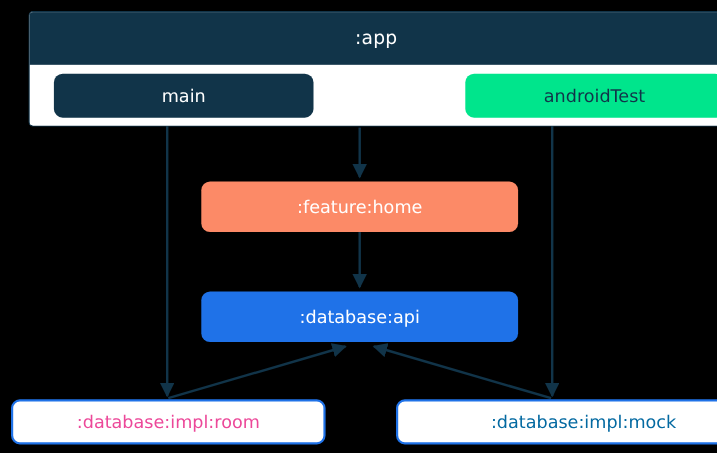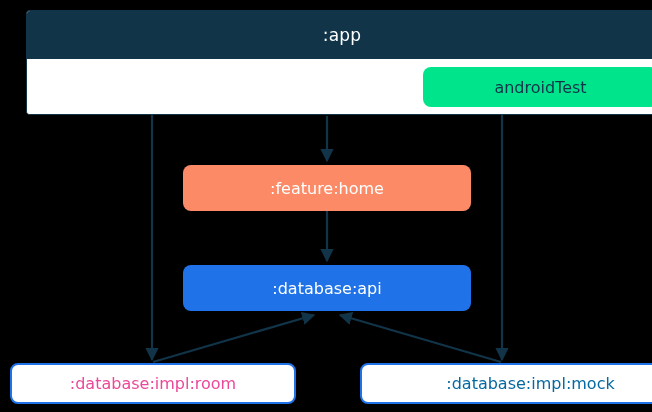--- a/index.html
+++ b/index.html
@@ -147,20 +147,23 @@
     <line x1="327" y1="211" x2="327" y2="261" stroke="#113449" stroke-width="2.2" marker-end="url(#arrowhead)"></line>
 
     <line x1="153" y1="362" x2="314" y2="315" stroke="#113449" stroke-width="2.2" marker-end="url(#arrowhead)"></line>
 
     <line x1="501" y1="362" x2="340" y2="315" stroke="#113449" stroke-width="2.2" marker-end="url(#arrowhead)"></line>
   </svg>
 
   <div class="subgraph">
     <div class="subgraph-header">:app</div>
     <div class="subgraph-body">
+      <div class="node node-main">
+        <span>main</span>
+      </div>
       <div class="node node-androidtest">
         <span>androidTest</span>
       </div>
     </div>
   </div>
 
   <div class="node node-database-api">
     <span>:database:api</span>
   </div>
 

